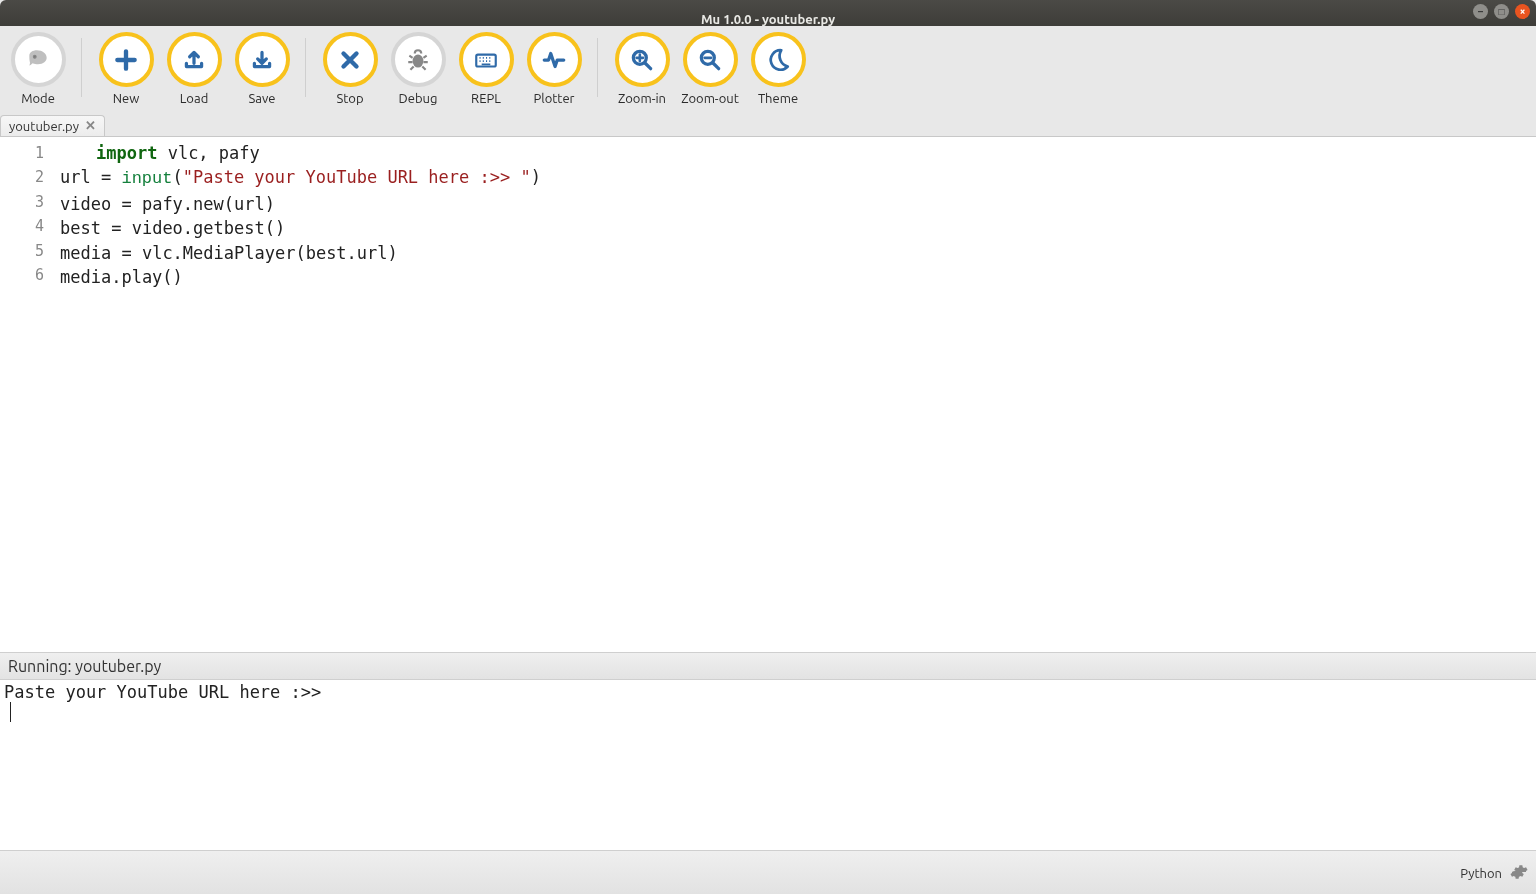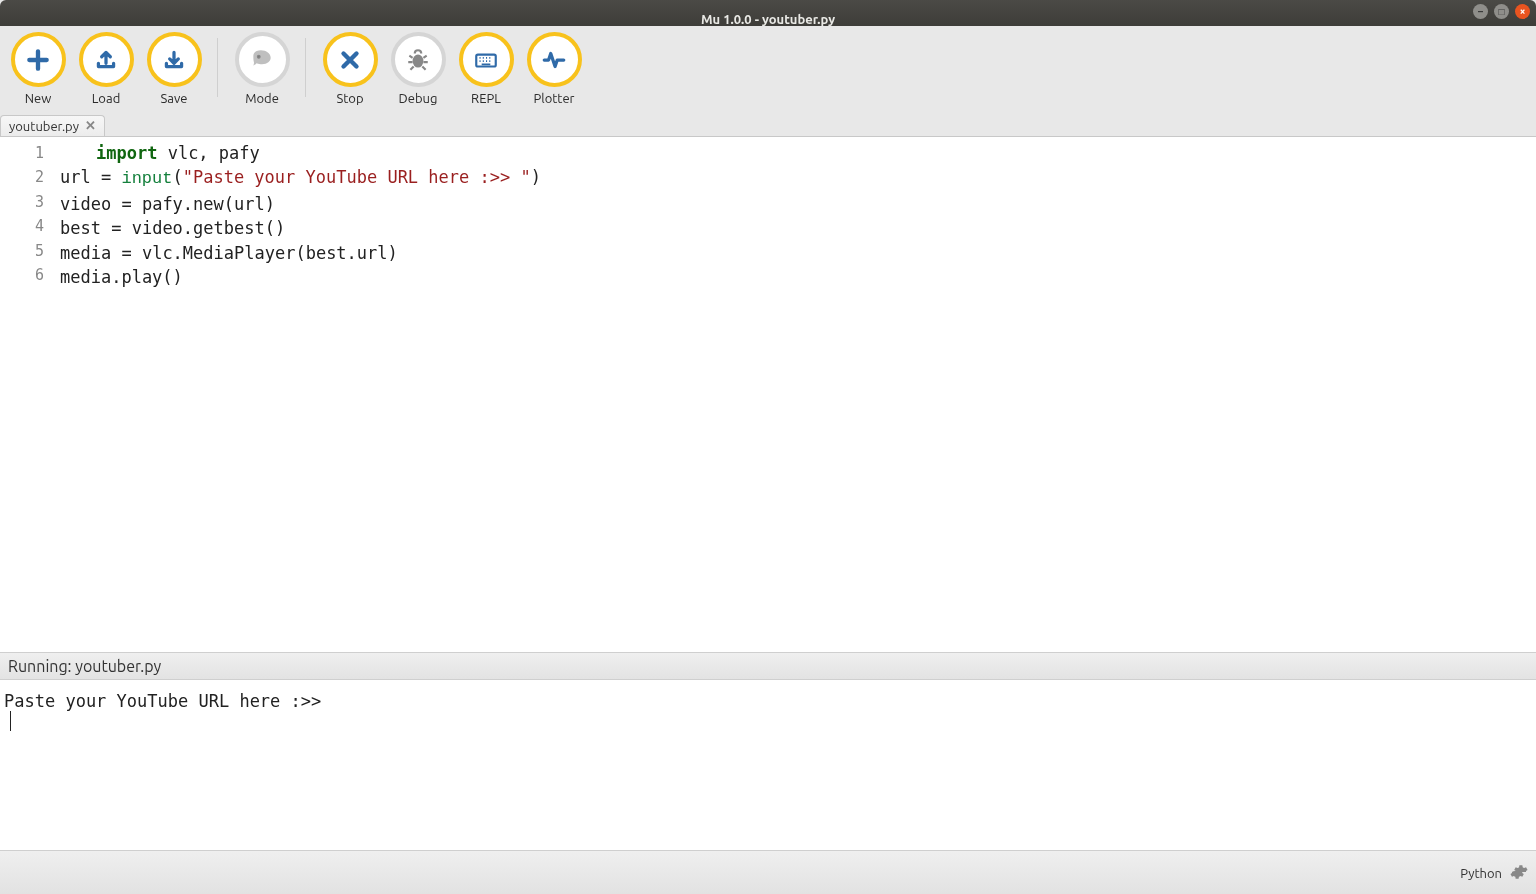--- a/index.html
+++ b/index.html
@@ -147,21 +147,21 @@
     border-top:1px solid #cfcfcf;
     border-bottom:1px solid #cfcfcf;
     padding:4px 8px;
     font-size:16px;
     color:#333;
   }
   
   .console {
     background:#fff;
     height:170px;
-    padding:11px 4px;
+    padding:2px 4px;
     font-family:"DejaVu Sans Mono",Menlo,Consolas,monospace;
     font-size:17px;
     color:#222;
     display:flex;
     align-items:flex-start;
     flex-direction:column;
   }
   .console .cursor {
     display:inline-block;
     width:1px; height:20px;
@@ -194,20 +194,30 @@
   <div class="win-controls">
     <div class="win-btn win-min">–</div>
     <div class="win-btn win-max">□</div>
     <div class="win-btn win-close">×</div>
   </div>
 </div>
 
 <div class="toolbar" id="toolbar">
     <div class="tool-group">
       <div class="tool-btn">
+        <div class="tool-icon grey">
+          <svg class="icon" viewBox="0 0 24 24">
+            <use href="#i-mode"></use>
+          </svg>
+        </div>
+        <div class="tool-label">Mode</div>
+      </div>
+    </div>
+    <div class="tool-group">
+      <div class="tool-btn">
         <div class="tool-icon">
           <svg class="icon" viewBox="0 0 24 24">
             <use href="#i-plus"></use>
           </svg>
         </div>
         <div class="tool-label">New</div>
       </div>
       <div class="tool-btn">
         <div class="tool-icon">
           <svg class="icon" viewBox="0 0 24 24">
@@ -220,60 +230,76 @@
         <div class="tool-icon">
           <svg class="icon" viewBox="0 0 24 24">
             <use href="#i-download"></use>
           </svg>
         </div>
         <div class="tool-label">Save</div>
       </div>
     </div>
     <div class="tool-group">
       <div class="tool-btn">
+        <div class="tool-icon">
+          <svg class="icon" viewBox="0 0 24 24">
+            <use href="#i-x"></use>
+          </svg>
+        </div>
+        <div class="tool-label">Stop</div>
+      </div>
+      <div class="tool-btn">
         <div class="tool-icon grey">
           <svg class="icon" viewBox="0 0 24 24">
-            <use href="#i-mode"></use>
-          </svg>
-        </div>
-        <div class="tool-label">Mode</div>
+            <use href="#i-bug"></use>
+          </svg>
+        </div>
+        <div class="tool-label">Debug</div>
+      </div>
+      <div class="tool-btn">
+        <div class="tool-icon">
+          <svg class="icon" viewBox="0 0 24 24">
+            <use href="#i-keyboard"></use>
+          </svg>
+        </div>
+        <div class="tool-label">REPL</div>
+      </div>
+      <div class="tool-btn">
+        <div class="tool-icon">
+          <svg class="icon" viewBox="0 0 24 24">
+            <use href="#i-pulse"></use>
+          </svg>
+        </div>
+        <div class="tool-label">Plotter</div>
       </div>
     </div>
     <div class="tool-group">
       <div class="tool-btn">
         <div class="tool-icon">
           <svg class="icon" viewBox="0 0 24 24">
-            <use href="#i-x"></use>
-          </svg>
-        </div>
-        <div class="tool-label">Stop</div>
-      </div>
-      <div class="tool-btn">
-        <div class="tool-icon grey">
-          <svg class="icon" viewBox="0 0 24 24">
-            <use href="#i-bug"></use>
-          </svg>
-        </div>
-        <div class="tool-label">Debug</div>
-      </div>
-      <div class="tool-btn">
-        <div class="tool-icon">
-          <svg class="icon" viewBox="0 0 24 24">
-            <use href="#i-keyboard"></use>
-          </svg>
-        </div>
-        <div class="tool-label">REPL</div>
-      </div>
-      <div class="tool-btn">
-        <div class="tool-icon">
-          <svg class="icon" viewBox="0 0 24 24">
-            <use href="#i-pulse"></use>
-          </svg>
-        </div>
-        <div class="tool-label">Plotter</div>
+            <use href="#i-zoom-in"></use>
+          </svg>
+        </div>
+        <div class="tool-label">Zoom-in</div>
+      </div>
+      <div class="tool-btn">
+        <div class="tool-icon">
+          <svg class="icon" viewBox="0 0 24 24">
+            <use href="#i-zoom-out"></use>
+          </svg>
+        </div>
+        <div class="tool-label">Zoom-out</div>
+      </div>
+      <div class="tool-btn">
+        <div class="tool-icon">
+          <svg class="icon" viewBox="0 0 24 24">
+            <use href="#i-moon"></use>
+          </svg>
+        </div>
+        <div class="tool-label">Theme</div>
       </div>
     </div>
   </div>
 
 <div class="tabbar">
   <div class="tab">
     <span>youtuber.py</span>
     <span class="tab-close">✕</span>
   </div>
 </div>

